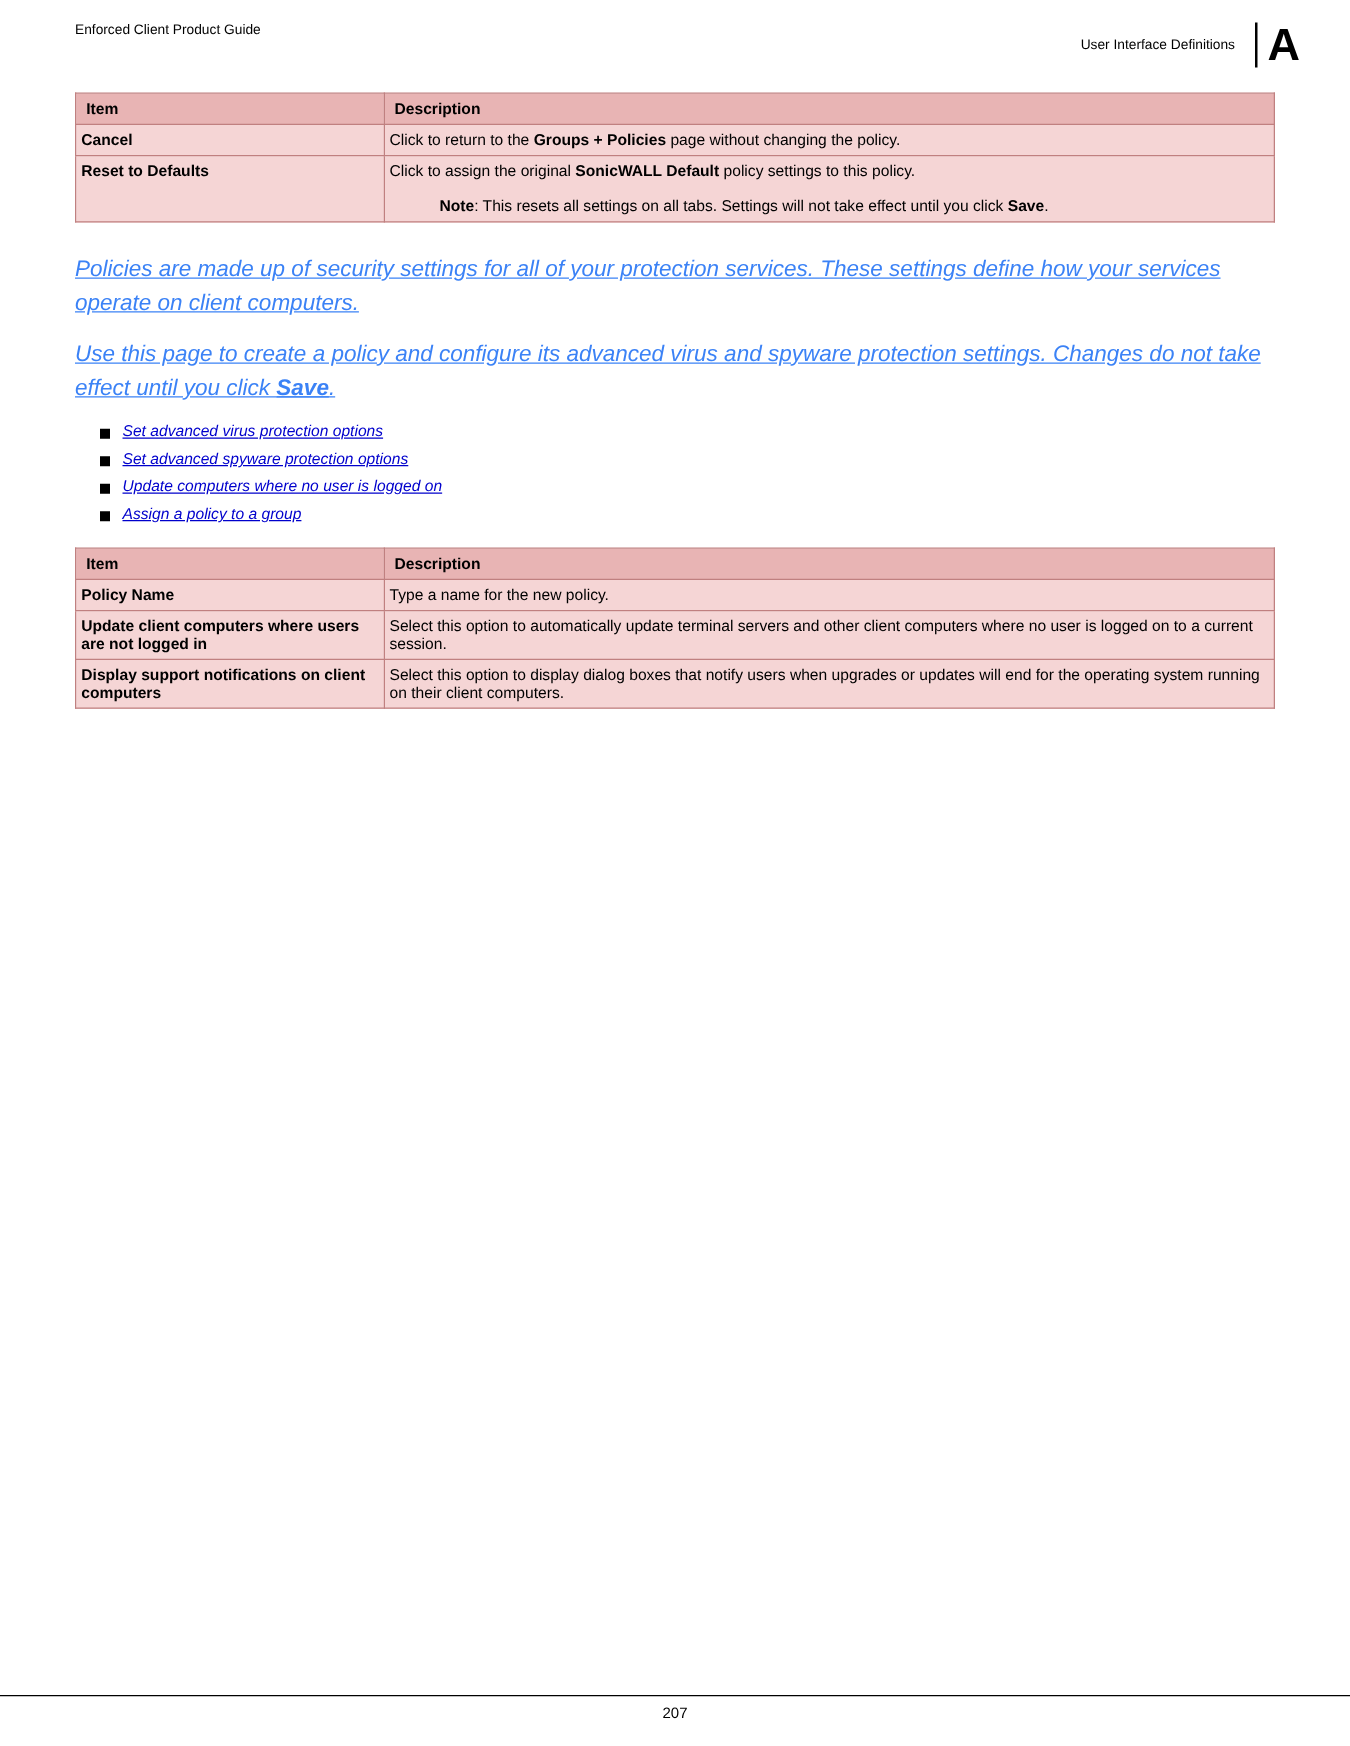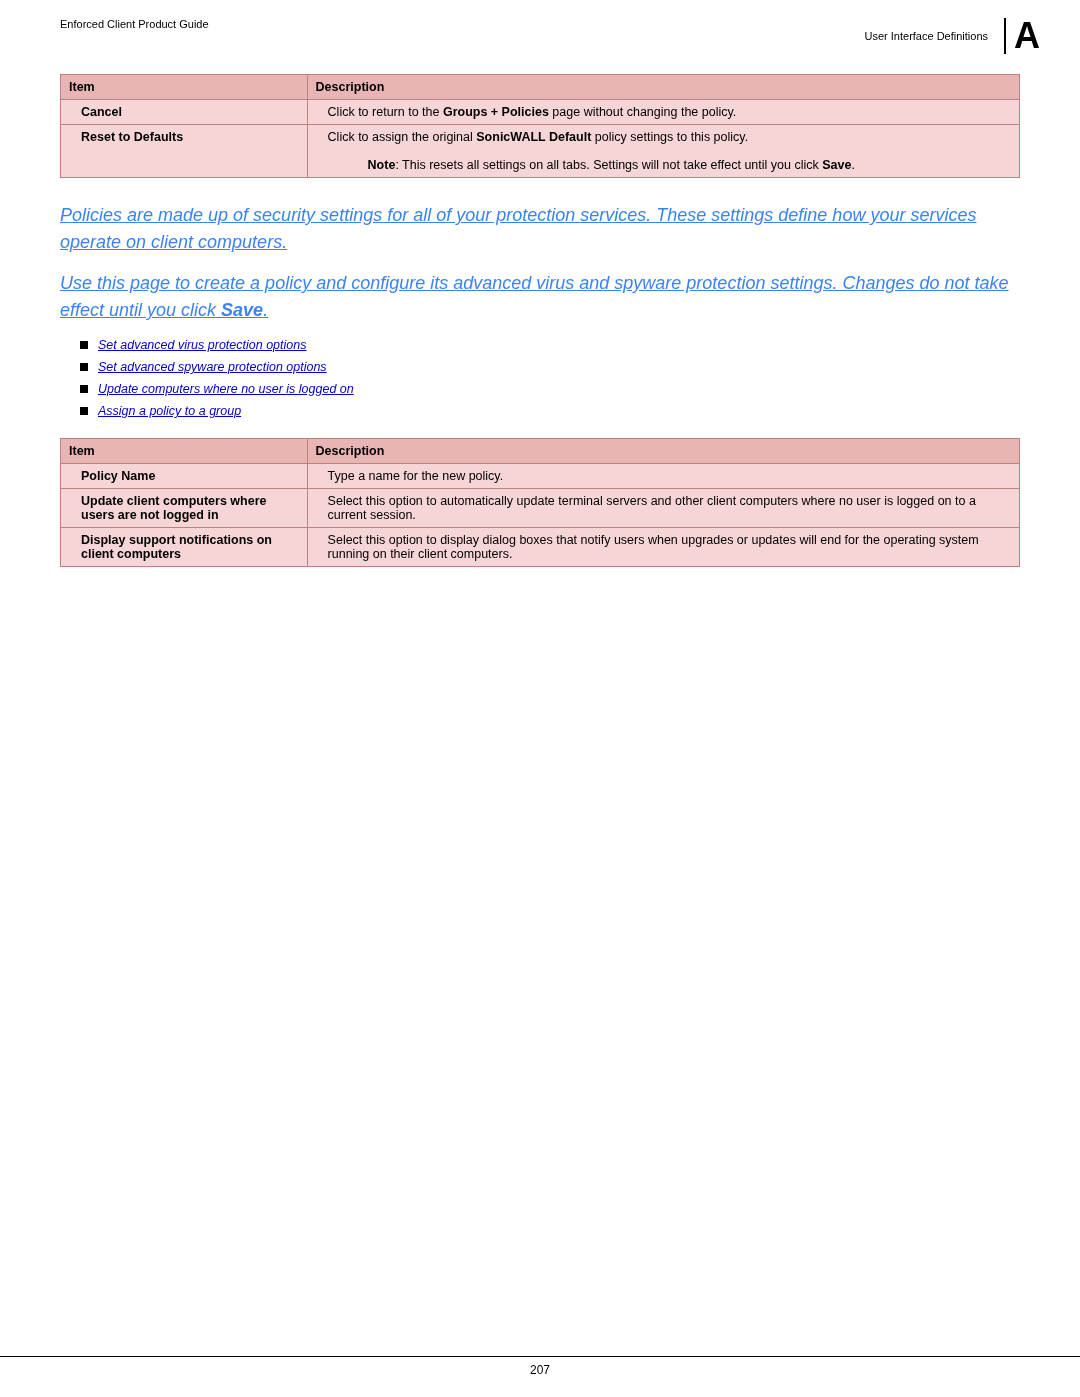--- a/index.html
+++ b/index.html
@@ -54,21 +54,21 @@
       background-color: #e8b4b4;
       border: 1px solid #c08080;
       padding: 5px 8px;
       font-weight: bold;
       text-align: left;
       font-size: 12.5px;
     }
 
     .data-table td {
       border: 1px solid #c08080;
-      padding: 5px 20px;
+      padding: 5px 4px;
       vertical-align: top;
       background-color: #f5d5d5;
     }
 
     .data-table td.item-col {
       font-weight: bold;
       width: 180px;
     }
 
     .data-table td.desc-col {
@@ -94,21 +94,21 @@
       font-style: italic;
     }
 
     .bullet-list {
       list-style: none;
       margin: 12px 0 20px 20px;
     }
 
     .bullet-list li {
       display: flex;
-      align-items: flex-start;
+      align-items: center;
       margin-bottom: 8px;
       font-size: 12.5px;
     }
 
     .bullet-list li .bullet-square {
       width: 8px;
       height: 8px;
       background: #000;
       margin-right: 10px;
       margin-top: 3px;

